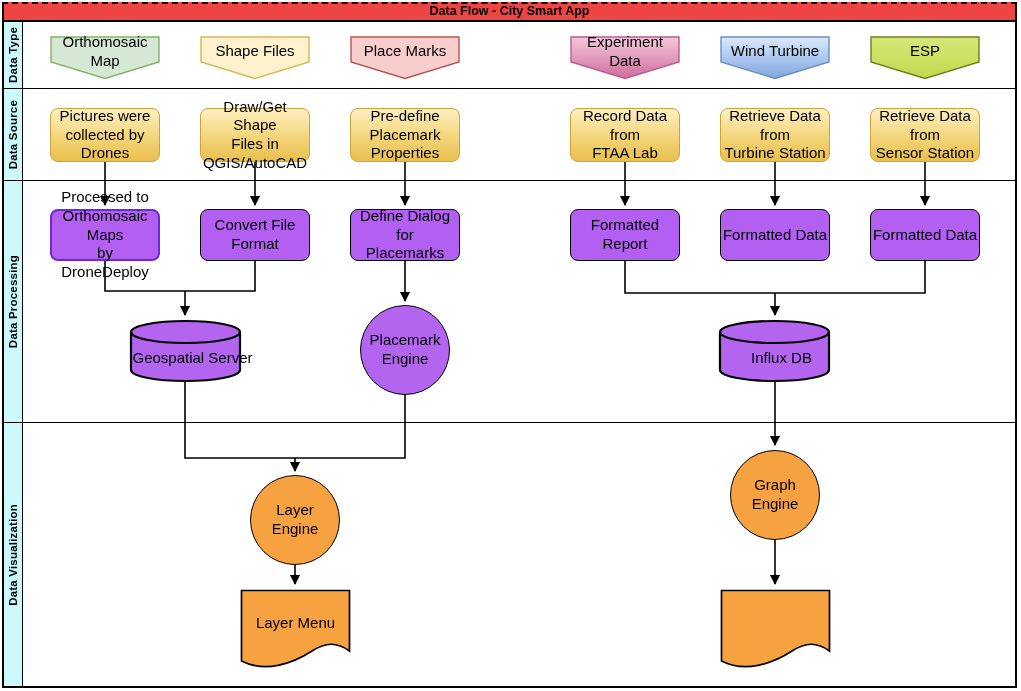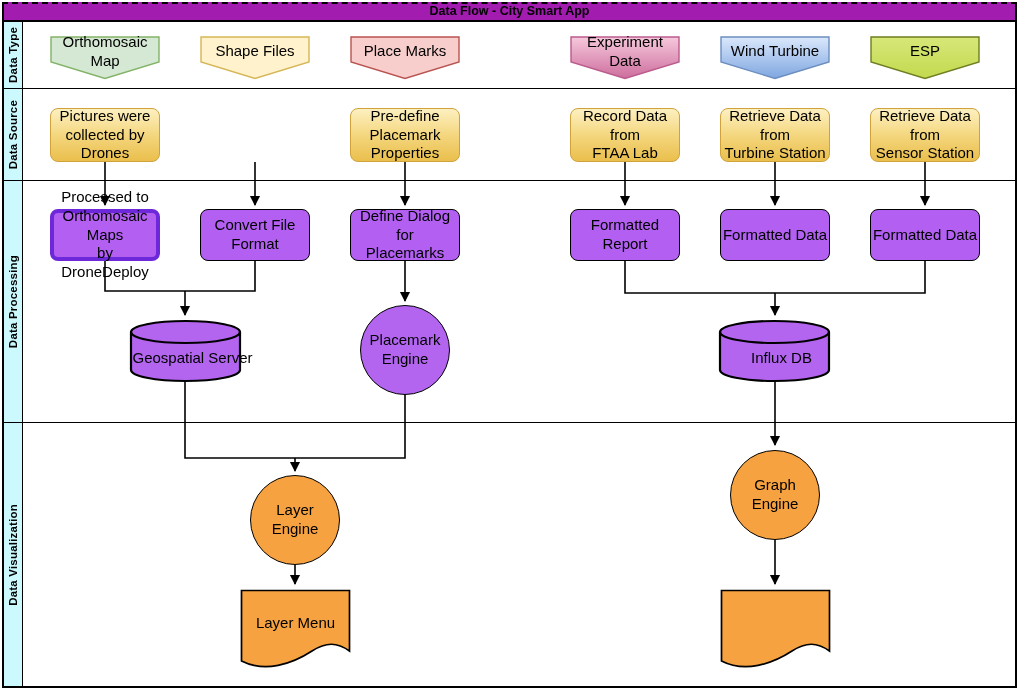--- a/index.html
+++ b/index.html
@@ -2,38 +2,38 @@
 <html><head>
 <meta charset="utf-8">
 <style>
   html,body{margin:0;padding:0;background:#fff;}
   *{box-sizing:border-box;}
   body{font-family:"Liberation Sans","DejaVu Sans",sans-serif;color:#000;}
   .canvas{position:relative;width:1021px;height:691px;background:#fff;overflow:hidden;}
   .pool-border{position:absolute;left:2px;top:2px;width:1015px;height:686px;
     border:2px solid #000;border-top:2px dashed #000;pointer-events:none;}
   .titlebar{position:absolute;left:2px;top:2px;width:1015px;height:20px;
-    background:#a21caf;border-bottom:2px solid #000;
+    background:#ef4444;border-bottom:2px solid #000;
     display:flex;align-items:center;justify-content:center;
     font-size:12.5px;font-weight:bold;}
   .lane-strip{position:absolute;left:3px;width:20px;background:#cbf9fd;
     border-right:1.6px solid #000;display:flex;align-items:center;justify-content:center;}
   .lane-strip span{writing-mode:vertical-rl;transform:rotate(180deg);
     font-weight:bold;font-size:11.5px;white-space:nowrap;letter-spacing:.2px;}
   .sep{position:absolute;left:2px;width:1015px;height:0;border-top:1.7px solid #000;}
   .wires{position:absolute;left:0;top:0;z-index:1;pointer-events:none;}
   .node{position:absolute;z-index:2;display:flex;align-items:center;justify-content:center;
     text-align:center;font-size:15px;line-height:1.25;white-space:pre-line;}
   .penta{width:110px;height:44px;}
   .penta svg{position:absolute;left:0;top:0;}
   .penta span{position:relative;padding-bottom:13px;}
   .srcbox{width:110px;height:54px;border:1.4px solid #cfa23b;border-radius:8px;
     background:linear-gradient(180deg,#fdf0c0 0%,#f3d479 55%,#eabf4d 100%);}
   .procbox{width:110px;height:52px;border:1.6px solid #000;border-radius:8px;background:#b25ff2;}
-  .graybord{border:4px solid #6d28d9;}
+  .graybord{border:2px solid #6d28d9;}
   .cyl{width:127px;height:64px;}
   .cyl svg{position:absolute;left:0;top:0;}
   .cyl span{position:relative;padding-top:14px;}
   .circle{width:90px;height:90px;border:1.7px solid #000;border-radius:50%;}
   .purple{background:#b365f0;}
   .orange{background:#f7a240;align-items:center;}
   .doc{width:111px;height:84px;}
   .doc svg{position:absolute;left:0;top:0;}
   .doc span{position:relative;padding-bottom:16px;}
 </style>
@@ -146,20 +146,23 @@
             <stop offset="1" stop-color="#c3d94e"></stop>
           </linearGradient>
         </defs>
       <polygon points="1,1 109,1 109,26 55,42.5 1,26" fill="url(#gEsp)" stroke="#6e7e20" stroke-width="1.4"></polygon>
       </svg>
     <span>ESP</span>
   </div>
 
   <div class="node srcbox" style="left:50px;top:108px"><span>Pictures were
 collected by Drones</span></div>
+  <div class="node srcbox" style="left:200px;top:108px"><span>Draw/Get Shape
+Files in
+QGIS/AutoCAD</span></div>
   <div class="node srcbox" style="left:350px;top:108px"><span>Pre-define
 Placemark
 Properties</span></div>
   <div class="node srcbox" style="left:570px;top:108px"><span>Record Data from
 FTAA Lab</span></div>
   <div class="node srcbox" style="left:720px;top:108px"><span>Retrieve Data from
 Turbine Station</span></div>
   <div class="node srcbox" style="left:870px;top:108px"><span>Retrieve Data from
 Sensor Station</span></div>
 

